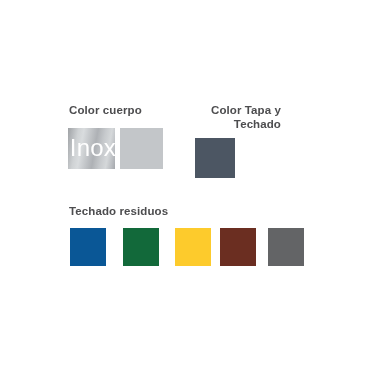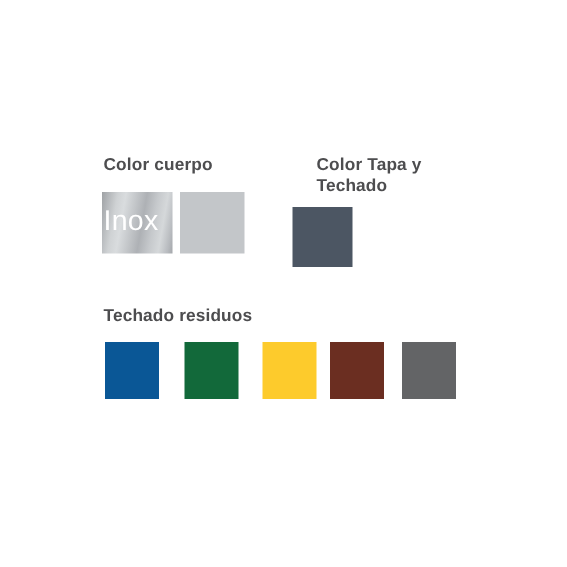--- a/index.html
+++ b/index.html
@@ -14,36 +14,37 @@
     font-family: "Liberation Sans", sans-serif;
     overflow: hidden;
     position: relative;
   }
 
   .canvas {
     position: absolute;
     inset: 0;
     width: 378px;
     height: 378px;
+    text-align: right;
   }
 
   
   .section-title {
     position: absolute;
     font-family: "Liberation Sans", sans-serif;
     font-size: 11.5px;
     font-weight: 600;
     letter-spacing: 0.1px;
     line-height: 14px;
     color: #4d4d4f;
     white-space: pre-line;
     margin: 0;
   }
   #title-cuerpo  { left: 69px;  top: 103px; }
-  #title-tapa    { left: 195px; top: 103px; width: 86px; margin-left: 16px; }
+  #title-tapa    { left: 195px; top: 103px; width: 86px; }
   #title-residuos{ left: 69px;  top: 204px; }
 
   
   .swatch {
     position: absolute;
     display: block;
   }
 
   
   #swatch-inox {
@@ -60,21 +61,21 @@
         #d5d8da 82%,
         #b9bcc0 93%,
         #a4a7ab 100%);
   }
   #swatch-inox .swatch-label {
     position: absolute;
     left: 1px;
     top: 9px;
     width: 100%;
     font-family: "Liberation Sans", sans-serif;
-    font-size: 19px;
+    font-size: 24px;
     font-weight: 400;
     letter-spacing: 0.2px;
     color: #ffffff;
     line-height: 22px;
   }
   #swatch-gris-claro {
     left: 120px; top: 128px;
     width: 43px;  height: 41px;
     background: #c3c6c9;
   }

